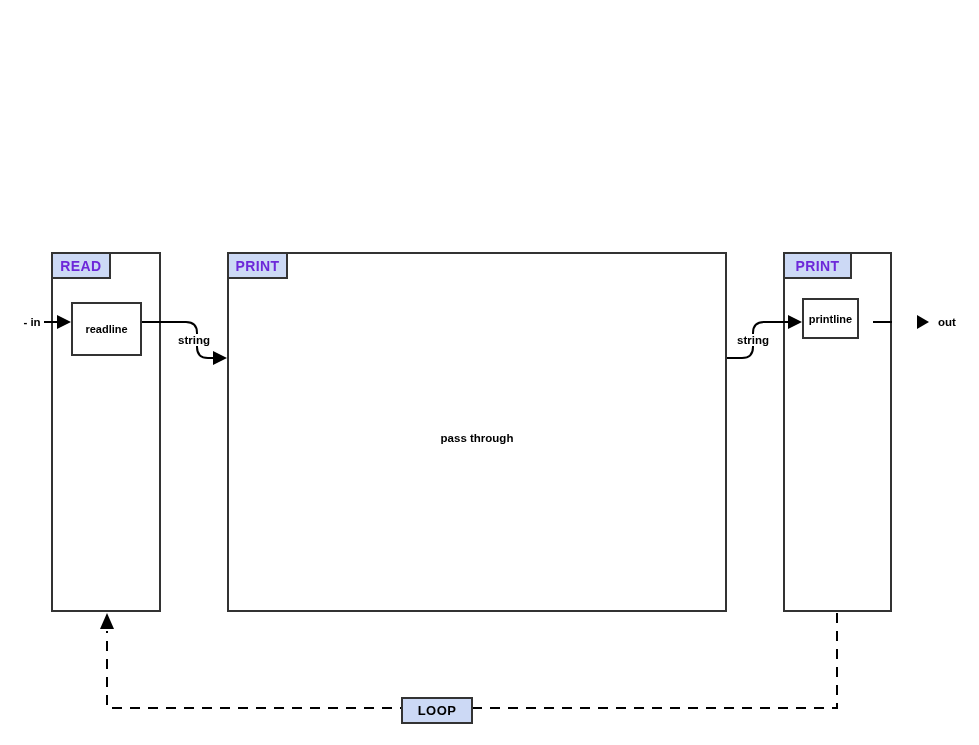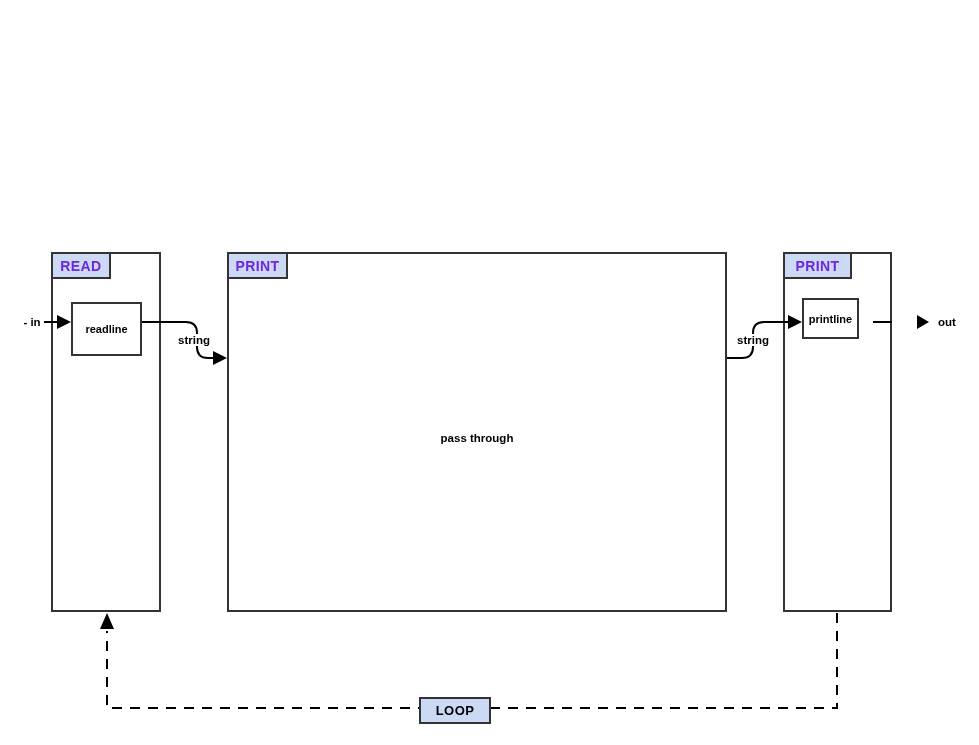--- a/index.html
+++ b/index.html
@@ -60,21 +60,21 @@
   }
   .float-label.occlude{background:var(--background);padding:0 3px;}
   .body-label{
     position:absolute;
     text-align:center;
     font-size:11.5px;font-weight:700;color:#000;
     z-index:2;
   }
   .loop-node{
     position:absolute;
-    left:419px;top:697px;width:72px;height:27px;
+    left:401px;top:697px;width:72px;height:27px;
     background:var(--header-fill);
     border:2px solid var(--border);
     display:flex;align-items:center;justify-content:center;
     font-size:13px;font-weight:700;color:#000;
     letter-spacing:0.4px;
     z-index:5;
   }
 </style>
 </head>
 <body>

